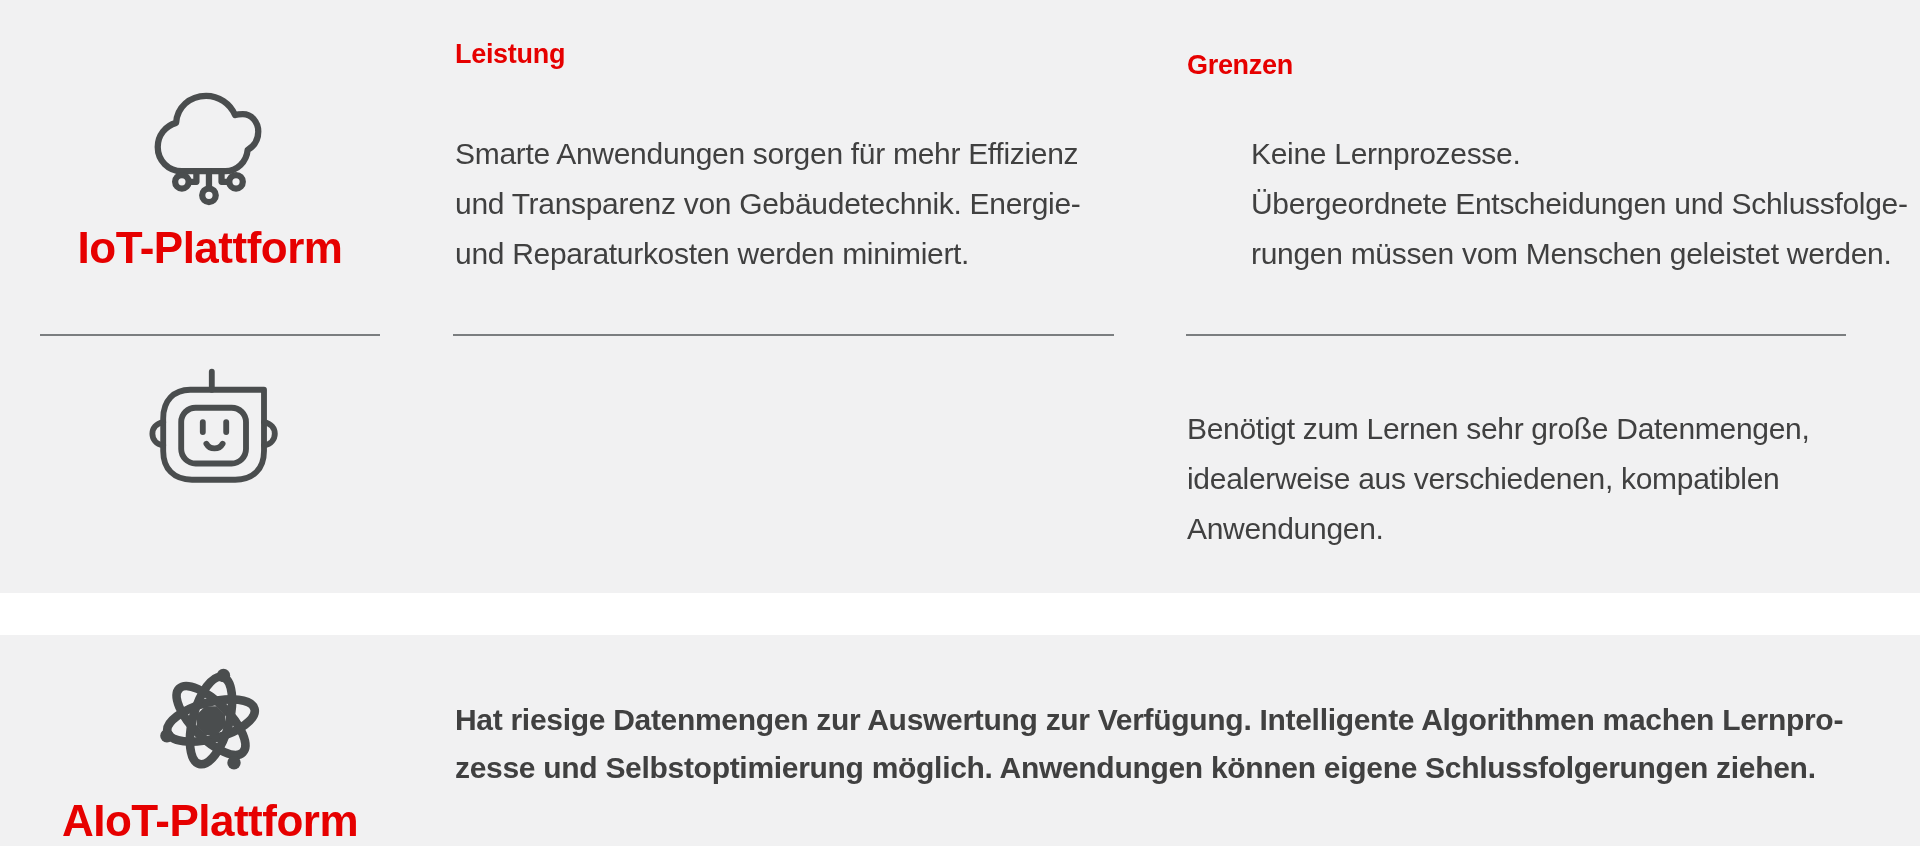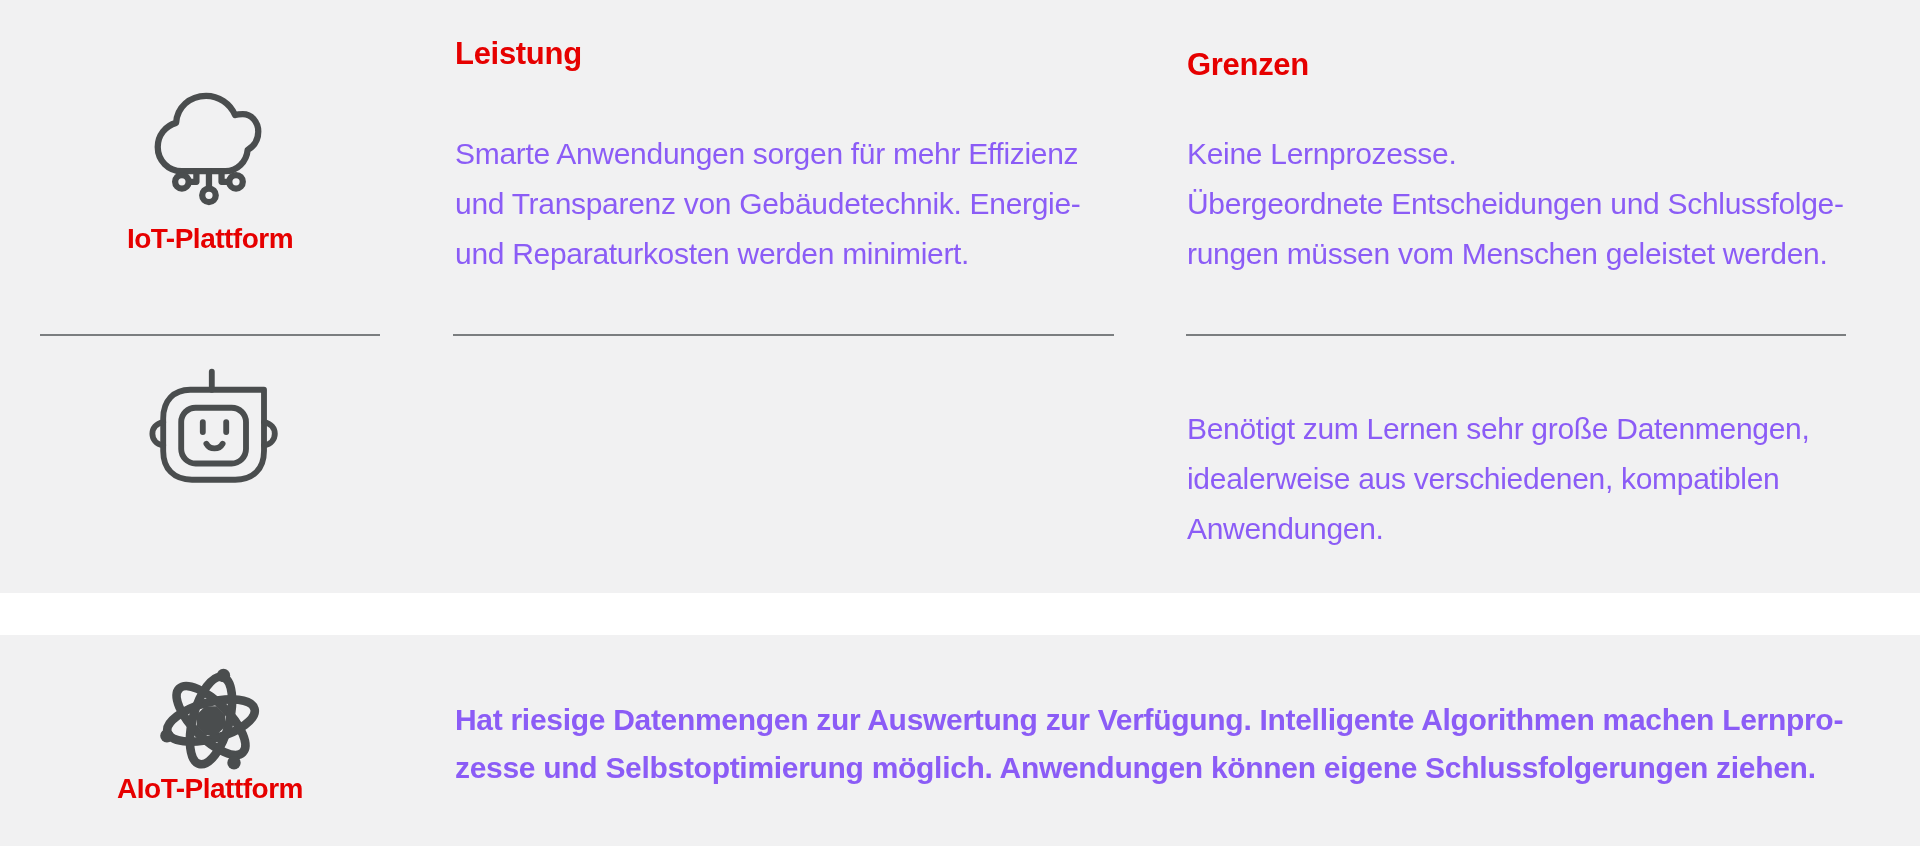--- a/index.html
+++ b/index.html
@@ -16,40 +16,40 @@
     position: absolute;
     left: 0;
     width: 1920px;
     background: #f1f1f2;
   }
   .section-top { top: 0; height: 593px; }
   .section-bottom { top: 635px; height: 211px; }
 
   .col-heading {
     position: absolute;
-    font-size: 31px;
+    font-size: 27px;
     font-weight: bold;
     color: #e60000;
     line-height: 36px;
     letter-spacing: -0.3px;
     white-space: nowrap;
   }
   .body-block {
     position: absolute;
     font-size: 30px;
     line-height: 50px;
     letter-spacing: -0.3px;
-    color: #8b5cf6;
+    color: #404040;
   }
   .body-block .line { white-space: nowrap; }
   .section-bottom .body-block { line-height: 48px; }
 
   .row-label {
     position: absolute;
-    font-size: 28px;
+    font-size: 44px;
     font-weight: bold;
     color: #e60000;
     text-align: center;
     letter-spacing: -0.5px;
     white-space: nowrap;
   }
   .divider {
     position: absolute;
     top: 334px;
     height: 2px;
@@ -80,21 +80,21 @@
       </svg>
     </div>
     <div class="row-label" style="left:40px; top:223px; width:340px;">IoT-Plattform</div>
 
     <div class="body-block" style="left:455px; top:129px;">
       <div class="line">Smarte Anwendungen sorgen für mehr Effizienz</div>
       <div class="line">und Transparenz von Gebäudetechnik. Energie-</div>
       <div class="line">und Reparaturkosten werden minimiert.</div>
     </div>
 
-    <div class="body-block" style="left:1187px; top:129px;">
+    <div class="body-block" style="left:1251px; top:129px;">
       <div class="line">Keine Lernprozesse.</div>
       <div class="line">Übergeordnete Entscheidungen und Schlussfolge-</div>
       <div class="line">rungen müssen vom Menschen geleistet werden.</div>
     </div>
 
     <div class="divider" style="left:40px;  width:340px;"></div>
     <div class="divider" style="left:453px; width:661px;"></div>
     <div class="divider" style="left:1186px; width:660px;"></div>
 
     <div class="icon-wrap" style="left:138px; top:368px;">
@@ -128,21 +128,21 @@
           <ellipse cx="60" cy="60" rx="47" ry="19" transform="rotate(105 60 60)"></ellipse>
         </g>
         <g fill="#4a4d4e" stroke="none">
           <polygon points="75,54 66,45 54,45 45,54 45,66 54,75 66,75 75,66"></polygon>
           <circle cx="73" cy="13" r="7"></circle>
           <circle cx="14" cy="76" r="7"></circle>
           <circle cx="84" cy="104" r="7"></circle>
         </g>
       </svg>
     </div>
-    <div class="row-label" style="left:30px; top:138px; width:360px;">AIoT-Plattform</div>
+    <div class="row-label" style="left:30px; top:161px; width:360px;">AIoT-Plattform</div>
 
     <div class="body-block" style="left:455px; top:61px;font-weight:bold;">
       <div class="line">Hat riesige Datenmengen zur Auswertung zur Verfügung. Intelligente Algorithmen machen Lernpro-</div>
       <div class="line">zesse und Selbstoptimierung möglich. Anwendungen können eigene  Schlussfolgerungen ziehen.</div>
     </div>
   </div>
 
 </div>
 
 </body></html>

